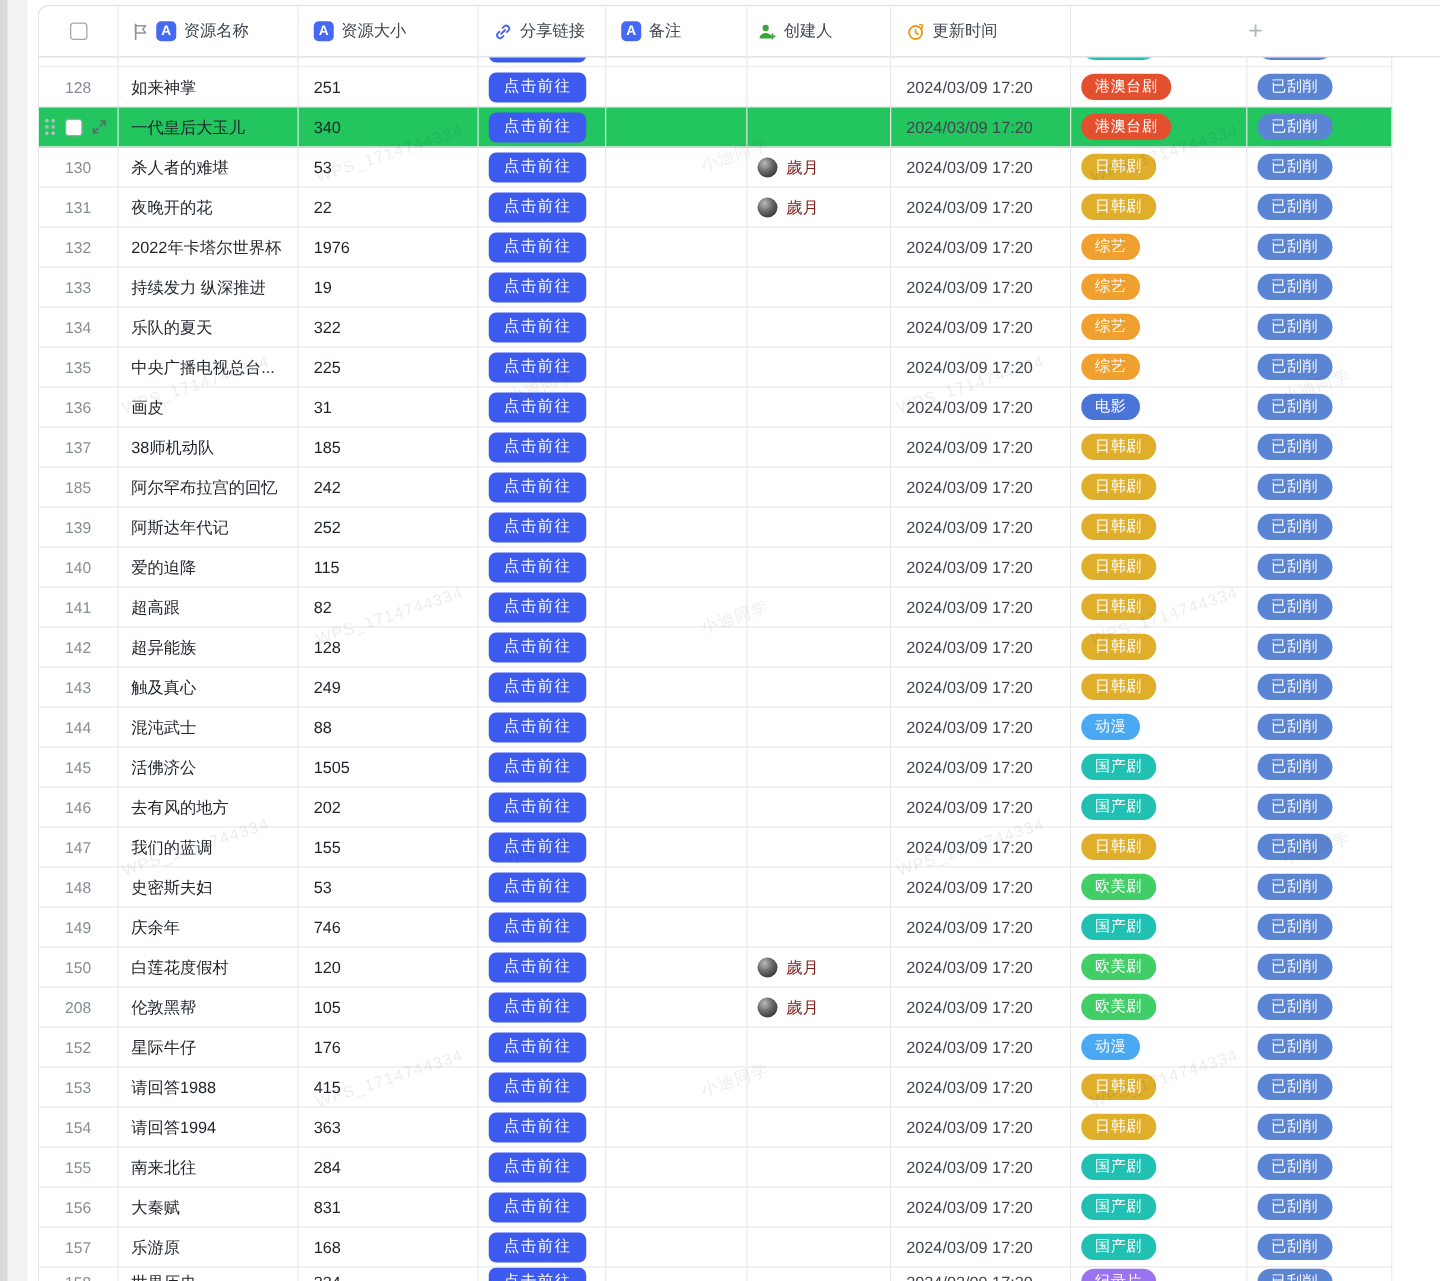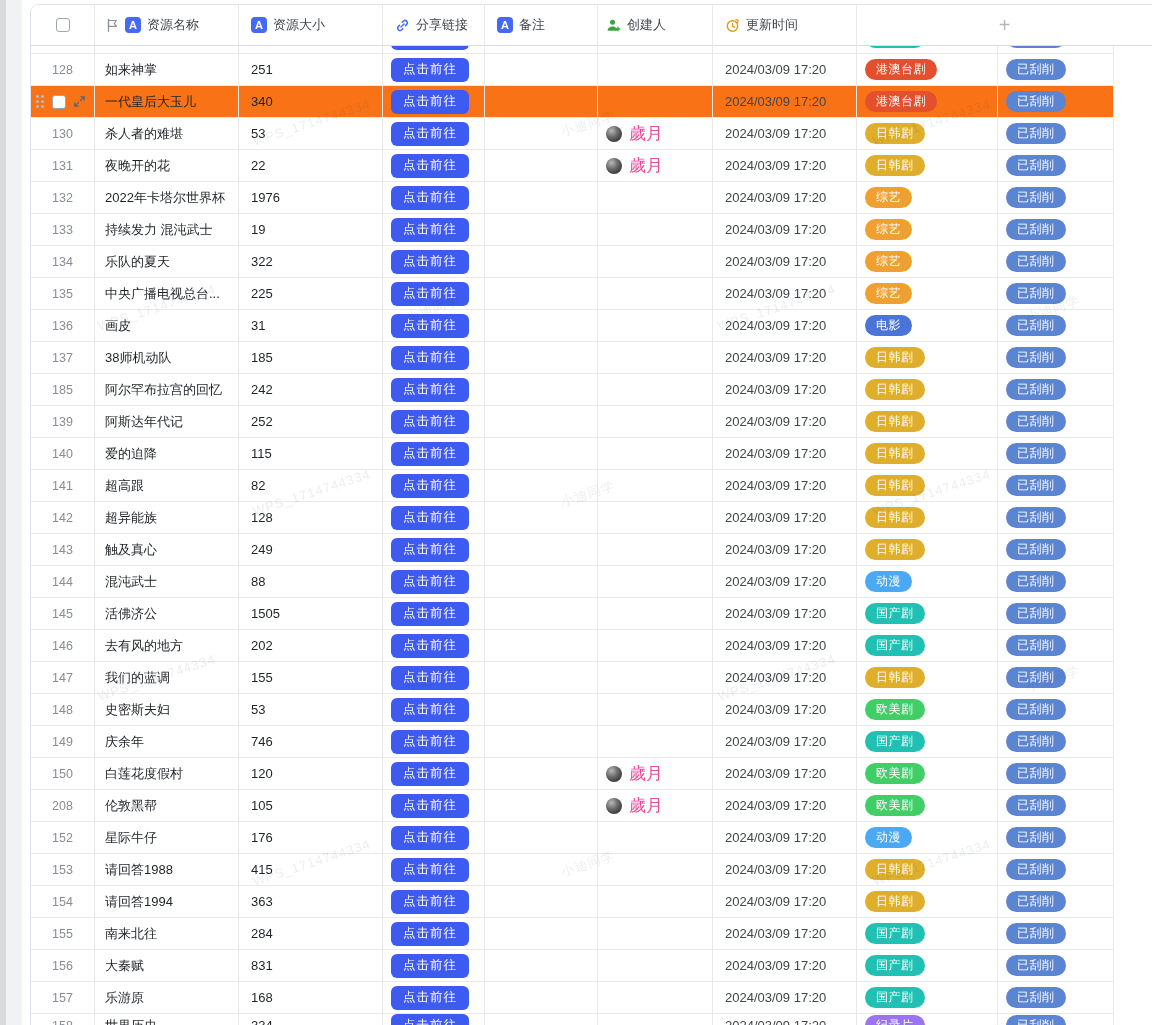--- a/index.html
+++ b/index.html
@@ -32,21 +32,21 @@
   .c3{width:102px;padding-left:8px;font-family:Liberation Serif, serif;}
   .c4{width:113px;padding-left:12px;}
   .c5{width:115px;padding-left:8px;}
   .c6{width:144px;padding-left:12px;}
   .c7{width:141px;padding-left:8px;}
   .c8{width:116px;padding-left:8px;}
   .c9{flex:1;border:none;justify-content:center;background:#fff;}
   .header .c9{border-bottom:1px solid #d9dde2;}
   .hcell{gap:6px;}
 
-  .row.hover .cell{background:#f97316;}
+  .row.hover .cell{background:#22c55e;}
   .row.hover .c9{background:#fff;}
 
   .rownum{width:100%;text-align:center;color:#878d96;font-size:12.5px;}
   .name-text,.size-text{color:#1f2329;font-size:13px;}
   .time-text{color:#41464d;font-size:13px;}
 
   .go-btn{
     height:24px;min-width:72px;padding:0 12px;border:none;border-radius:6px;
     background:#3d5af1;color:#fff;font-size:12.5px;letter-spacing:1px;
     display:inline-flex;align-items:center;justify-content:center;cursor:pointer;
@@ -72,21 +72,21 @@
   .field-icon-select i{
     width:0;height:0;border-left:4px solid transparent;border-right:4px solid transparent;
     border-top:5px solid #fff;display:block;
   }
   .plus-glyph{color:#b3b8bf;font-size:20px;font-weight:300;line-height:1;}
 
   .avatar{
     width:16px;height:16px;border-radius:50%;flex:none;margin-right:7px;
     background:radial-gradient(circle at 35% 30%,#b9b9b9 0%,#6c6c6c 40%,#2e2e2e 85%);
   }
-  .creator-name{color:#ec4899;font-size:17px;}
+  .creator-name{color:#7f1d1d;font-size:13px;}
 
   .rowtools{justify-content:space-between;padding:0 8px 0 5px;}
   .drag-handle{display:grid;grid-template-columns:3px 3px;grid-gap:2px 2px;flex:none;}
   .drag-handle b{width:3px;height:3px;border-radius:50%;background:#b4bac2;display:block;}
 
   .clip-top{height:8px;overflow:hidden;}
   .clip-top .row{margin-top:-24px;}
   .clip-bottom{height:12px;overflow:hidden;}
   .clip-bottom .row{margin-top:-4px;}
 
@@ -340,21 +340,21 @@
         <div class="cell c8">
           <span class="pill" style="background: rgb(91, 132, 210);">已刮削</span>
         </div>
         <div class="cell c9"></div>
       </div>
       <div class="row">
         <div class="cell c0">
           <span class="rownum">133</span>
         </div>
         <div class="cell c1">
-          <span class="name-text">持续发力 混沌武士</span>
+          <span class="name-text">持续发力 纵深推进</span>
         </div>
         <div class="cell c2">
           <span class="size-text">19</span>
         </div>
         <div class="cell c3">
           <button class="go-btn">点击前往</button>
         </div>
         <div class="cell c4"></div>
         <div class="cell c5"></div>
         <div class="cell c6">

